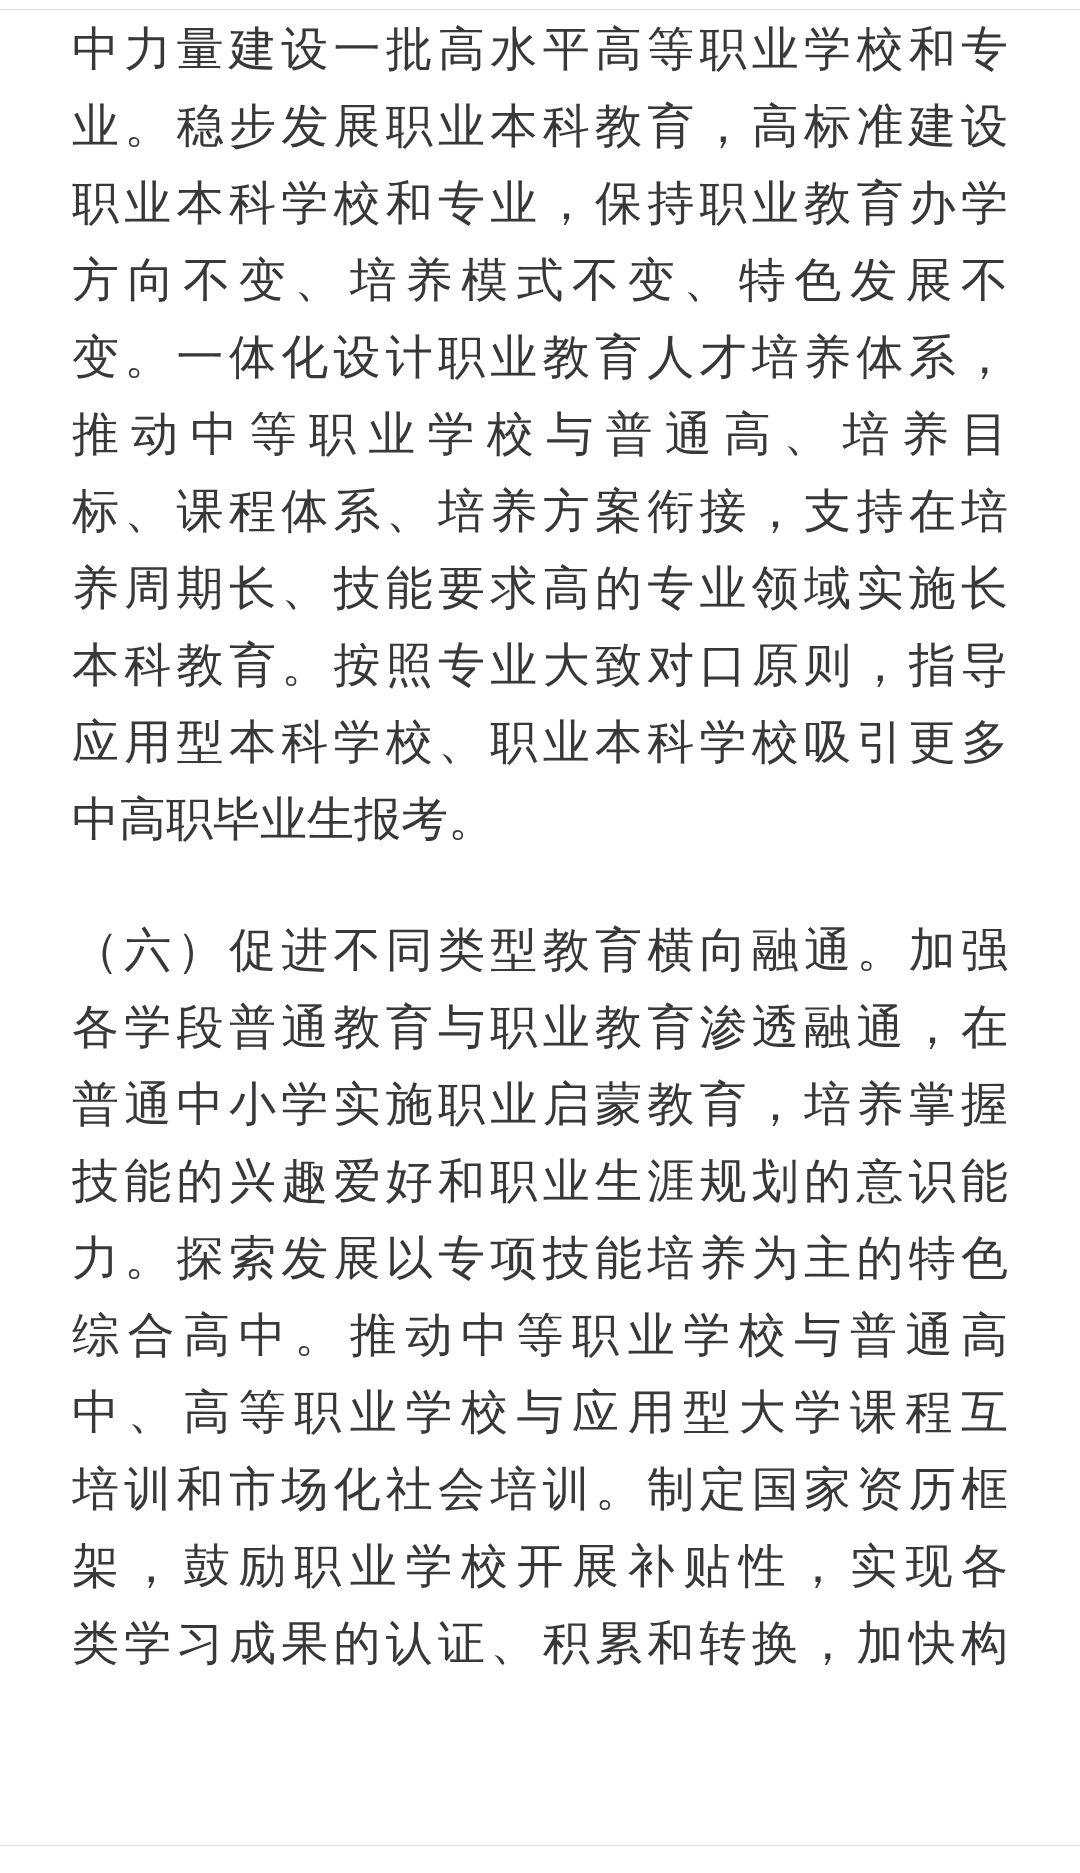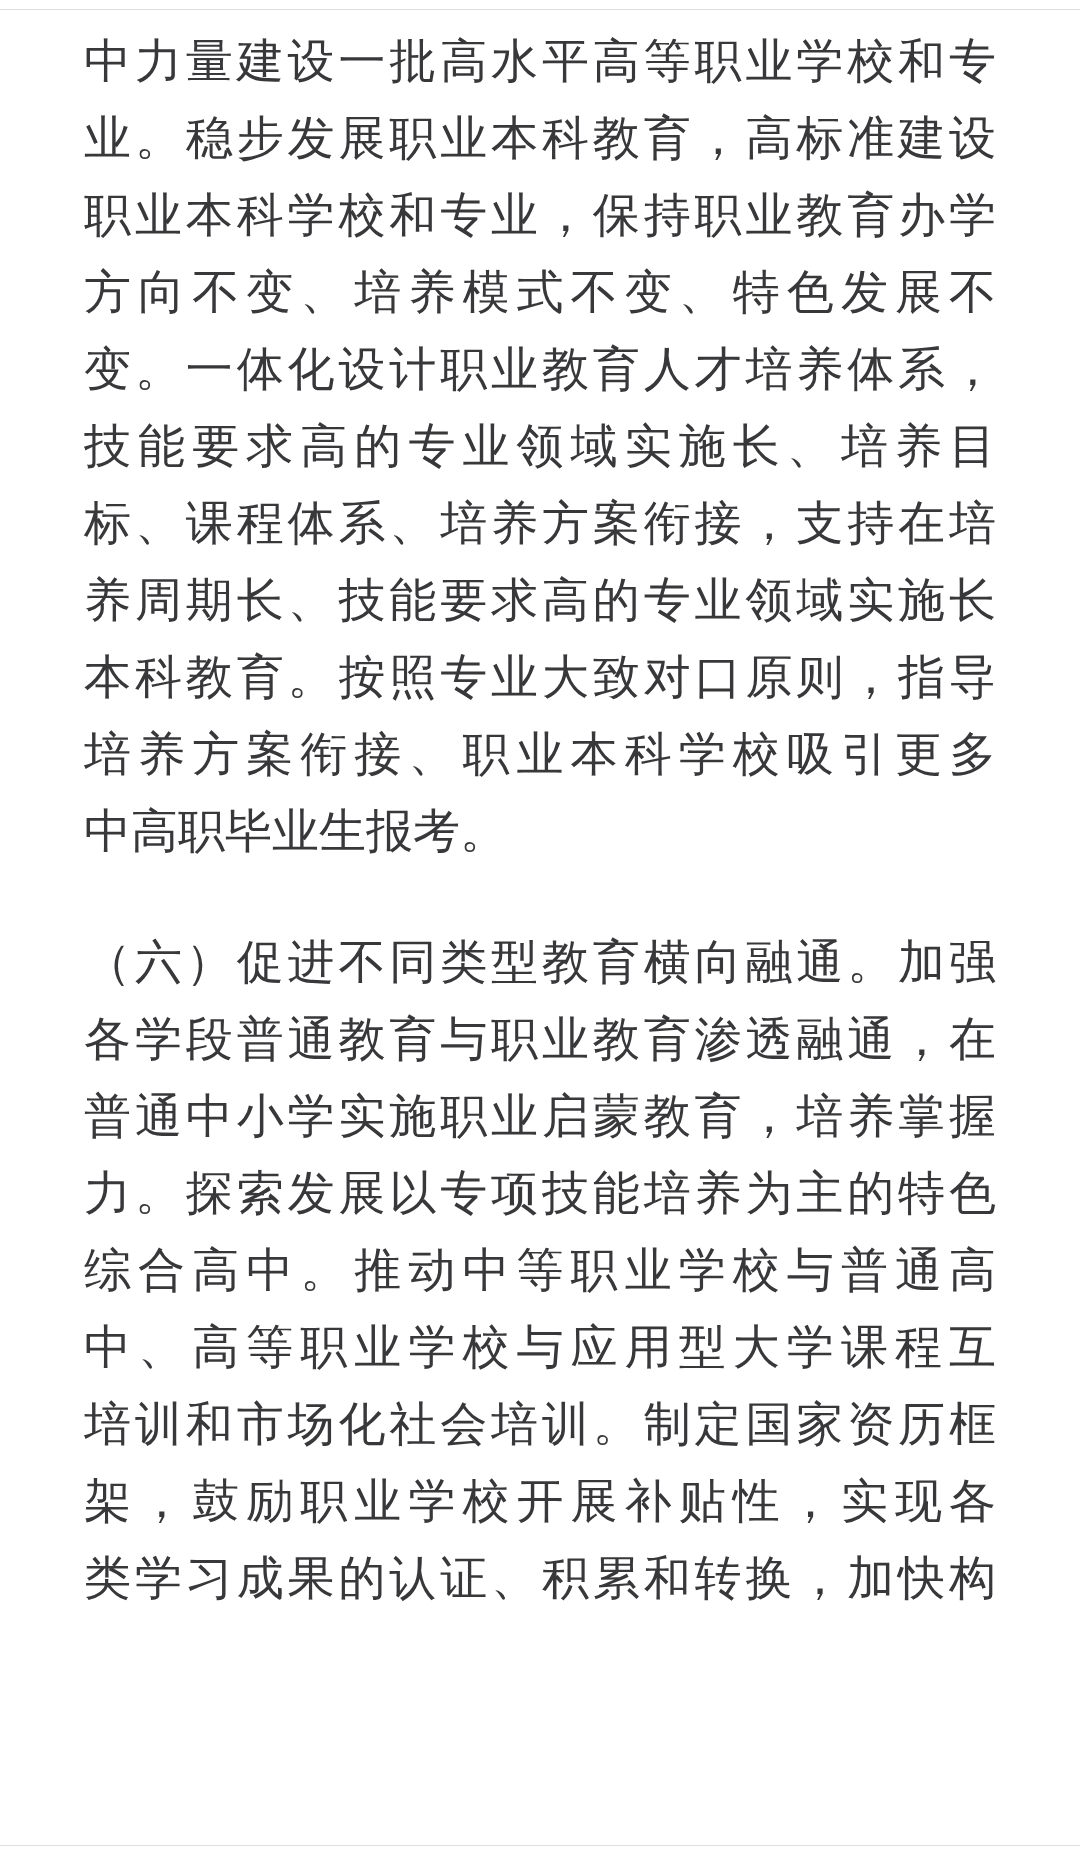--- a/index.html
+++ b/index.html
@@ -25,21 +25,21 @@
   .divider.bottom { top: 1845px; }
   .article {
     position: absolute;
     top: 10px;
     left: 72px;
     width: 936px;
     color: #38383b;
     font-size: 47px;
     font-family: "Liberation Sans", sans-serif;
   }
-  .paragraph { margin: 12px; }
+  .paragraph { margin: 0; }
   .paragraph + .paragraph { margin-top: 54px; }
   .line {
     height: 77px;
     line-height: 77px;
     white-space: nowrap;
     text-align: justify;
     text-align-last: justify;
     letter-spacing: 0;
   }
   .line.para-last {
@@ -52,31 +52,32 @@
 
 <div class="divider top"></div>
 
 <div class="article">
   <div class="paragraph">
     <div class="line">中力量建设一批高水平高等职业学校和专</div>
     <div class="line">业。稳步发展职业本科教育，高标准建设</div>
     <div class="line">职业本科学校和专业，保持职业教育办学</div>
     <div class="line">方向不变、培养模式不变、特色发展不</div>
     <div class="line">变。一体化设计职业教育人才培养体系，</div>
-    <div class="line">技能要求高的专业领域实施长、培养目</div>
+    <div class="line">推动中等职业学校与普通高、培养目</div>
     <div class="line">标、课程体系、培养方案衔接，支持在培</div>
     <div class="line">养周期长、技能要求高的专业领域实施长</div>
     <div class="line">本科教育。按照专业大致对口原则，指导</div>
-    <div class="line">培养方案衔接、职业本科学校吸引更多</div>
+    <div class="line">应用型本科学校、职业本科学校吸引更多</div>
     <div class="line para-last">中高职毕业生报考。</div>
   </div>
   <div class="paragraph">
     <div class="line">（六）促进不同类型教育横向融通。加强</div>
     <div class="line">各学段普通教育与职业教育渗透融通，在</div>
     <div class="line">普通中小学实施职业启蒙教育，培养掌握</div>
+    <div class="line">技能的兴趣爱好和职业生涯规划的意识能</div>
     <div class="line">力。探索发展以专项技能培养为主的特色</div>
     <div class="line">综合高中。推动中等职业学校与普通高</div>
     <div class="line">中、高等职业学校与应用型大学课程互</div>
     <div class="line">培训和市场化社会培训。制定国家资历框</div>
     <div class="line">架，鼓励职业学校开展补贴性，实现各</div>
     <div class="line">类学习成果的认证、积累和转换，加快构</div>
   </div>
 </div>
 
 <div class="divider bottom"></div>

